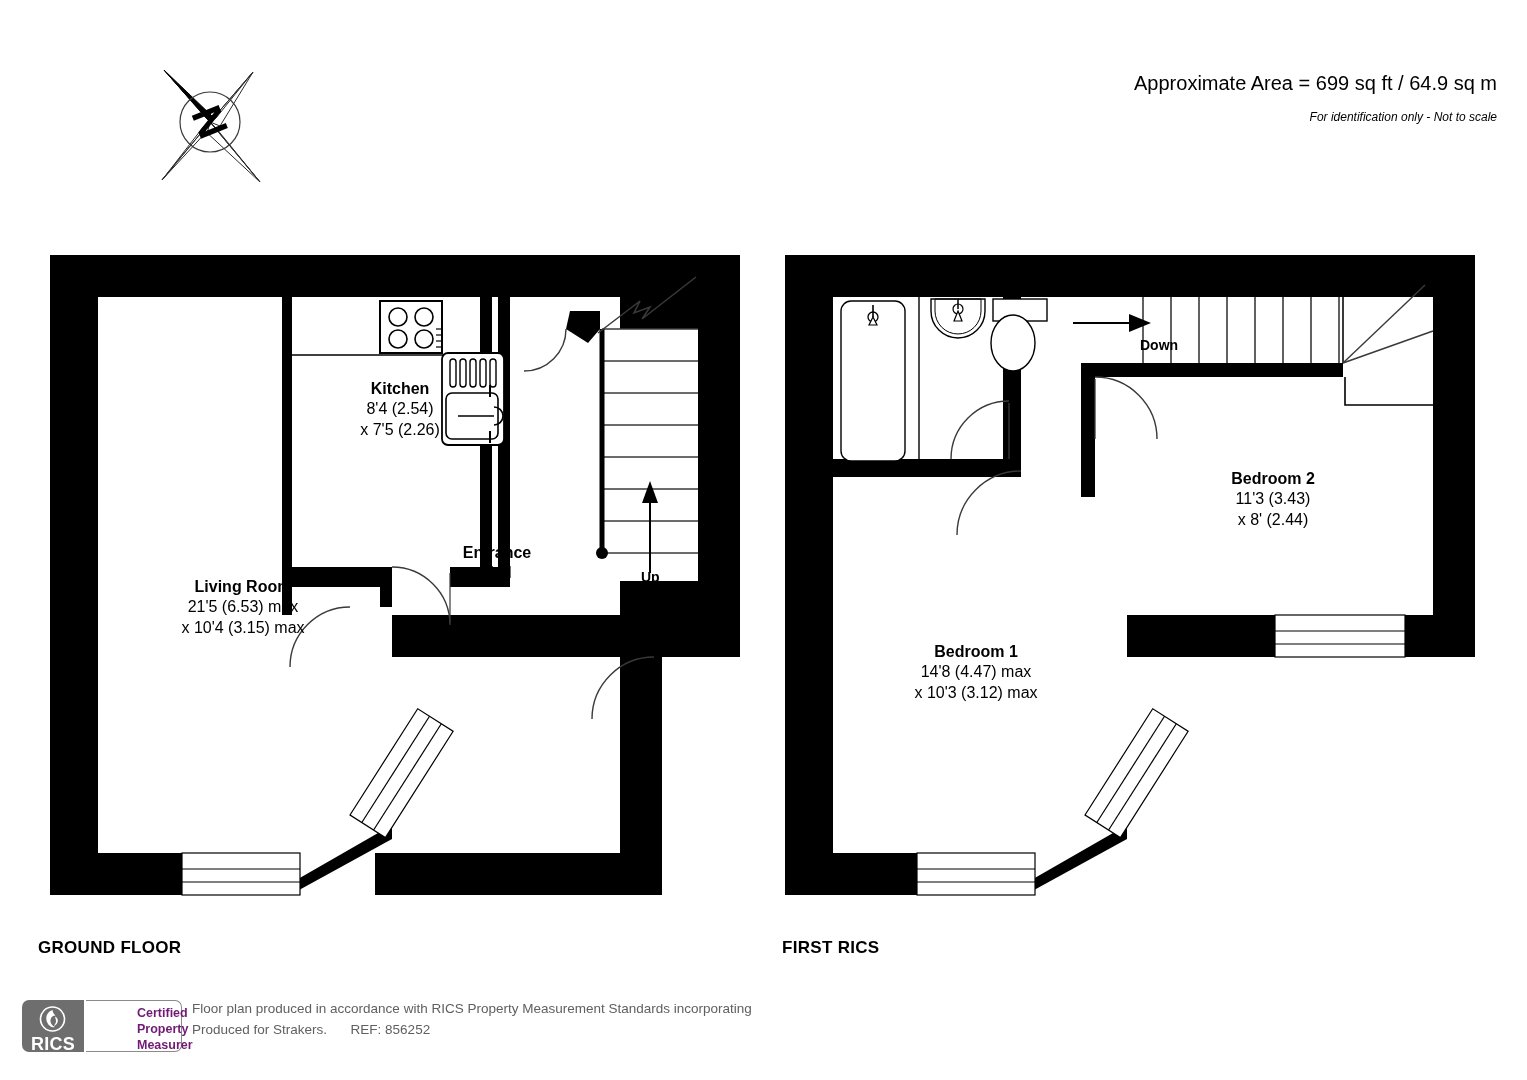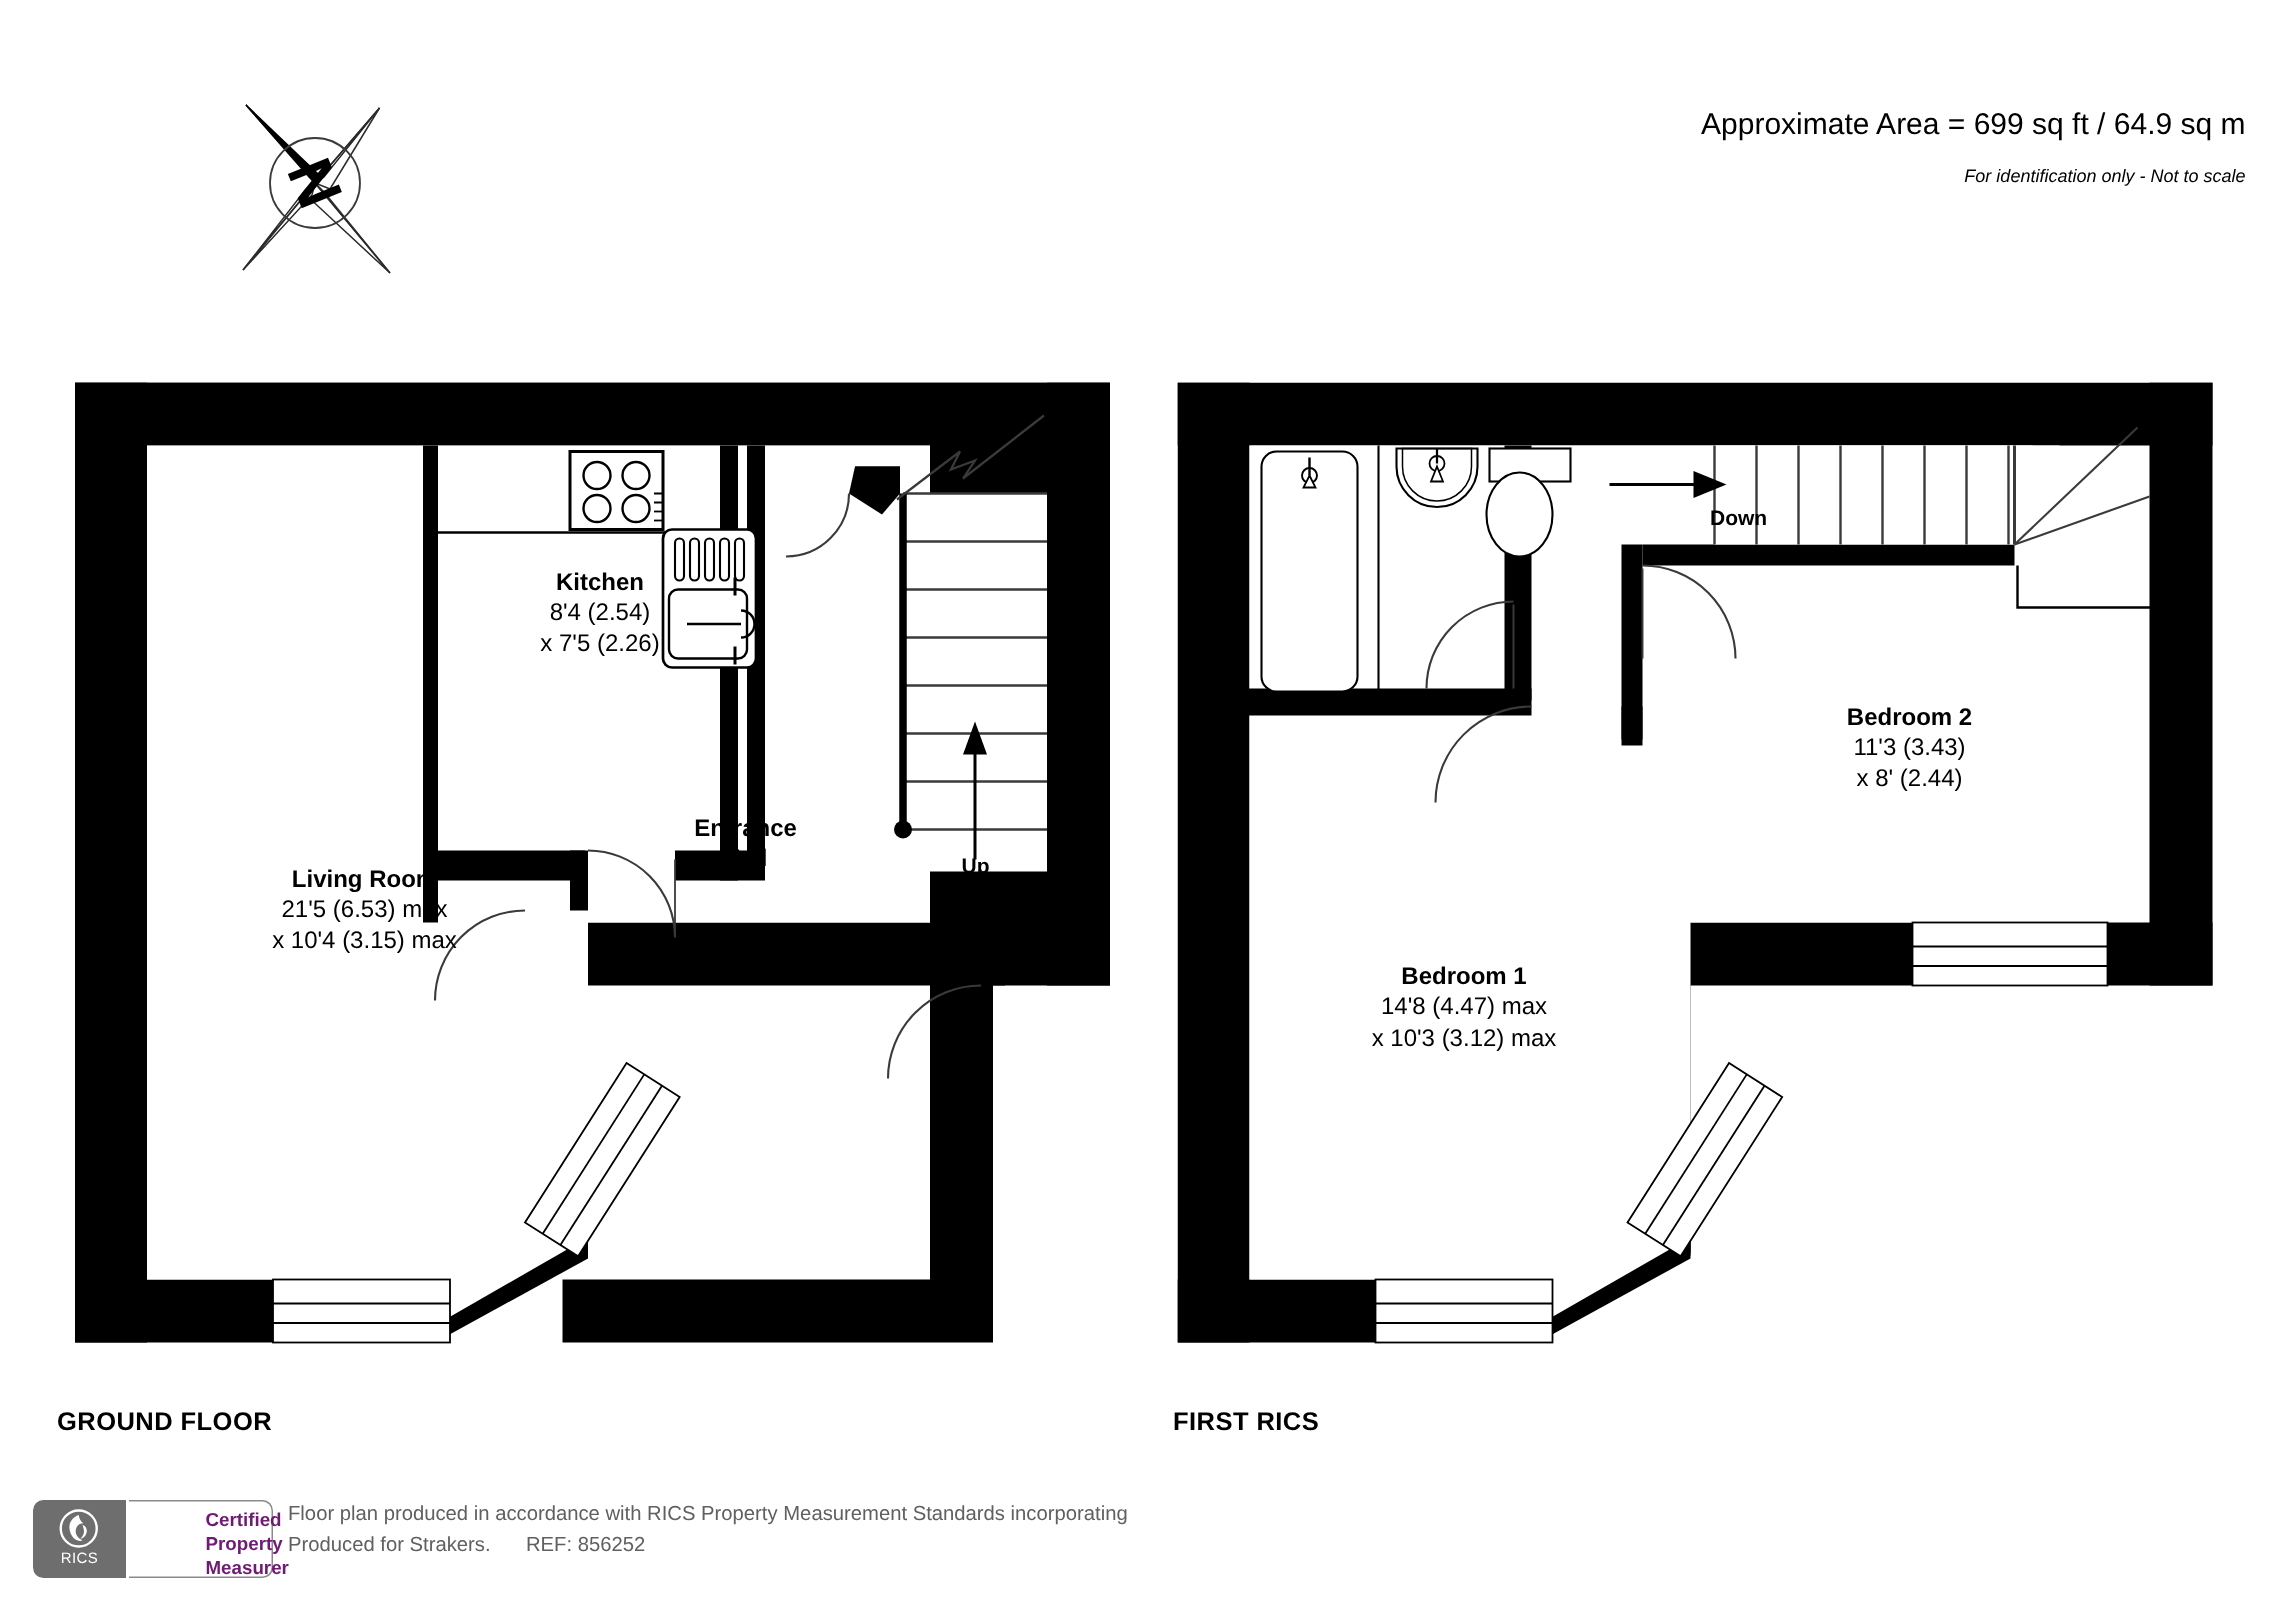--- a/index.html
+++ b/index.html
@@ -31,21 +31,21 @@
   .room-label .rl-dim{font-size:16px;}
   .updown{position:absolute;font-size:14px;font-weight:bold;}
 
   
   #footer{position:absolute;left:0;top:995px;width:1527px;height:85px;}
   #rics-logo{position:absolute;left:22px;top:5px;width:160px;height:52px;}
   #rics-mark{position:absolute;left:0;top:0;width:62px;height:52px;background:#6e6e6e;
              border-radius:7px 0 0 7px;}
   #rics-lion{position:absolute;left:14px;top:6px;width:33px;height:28px;}
   #rics-word{position:absolute;left:0;top:34px;width:62px;text-align:center;
-             font-size:10px;font-weight:normal;color:#fff;letter-spacing:0.3px;}
+             font-size:18px;font-weight:bold;color:#fff;letter-spacing:0.3px;}
   #rics-cert{position:absolute;left:64px;top:0;width:96px;height:52px;
              border:1.5px solid #8a8a8a;border-radius:0 7px 7px 0;border-left:none;
              box-sizing:border-box;padding:4px 0 0 7px;}
   #rics-cert div{font-size:12.5px;font-weight:bold;color:#701a75;line-height:1.28;margin-left:44px;}
   #disclaimer{position:absolute;left:192px;top:4px;font-size:13.5px;color:#606060;
               line-height:1.55;}
   #disclaimer .dl-row{white-space:nowrap;}
   .gap-m{display:inline-block;width:16px;}
 </style>
 </head>

